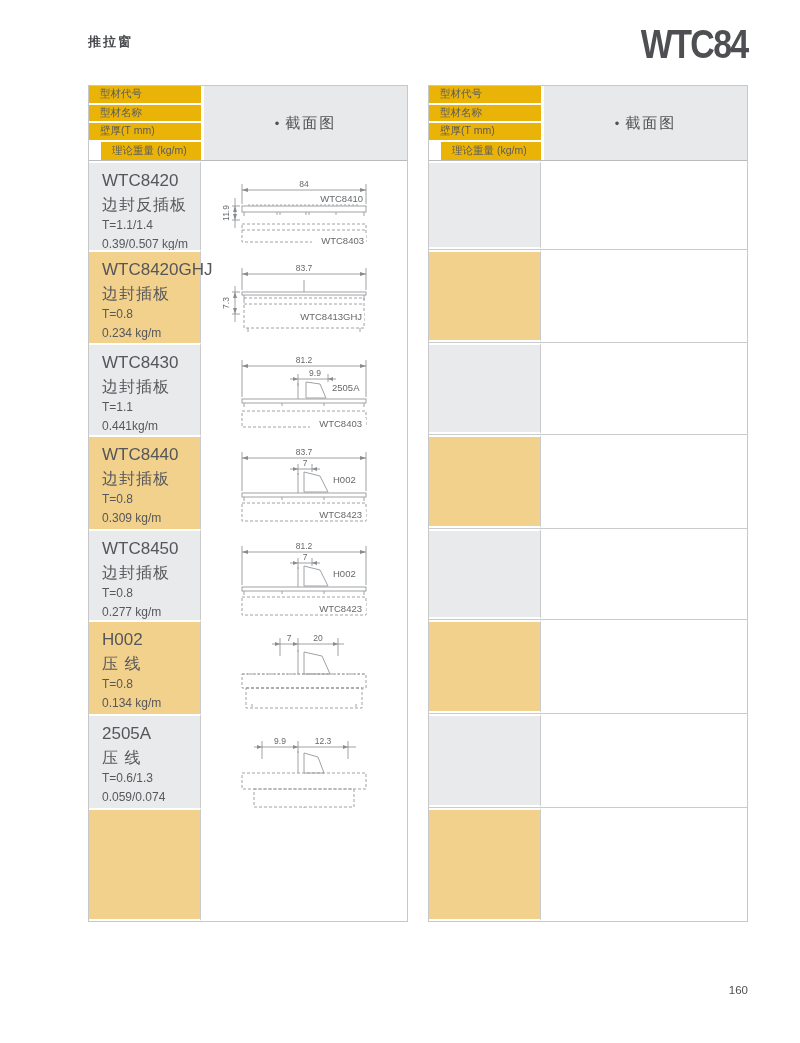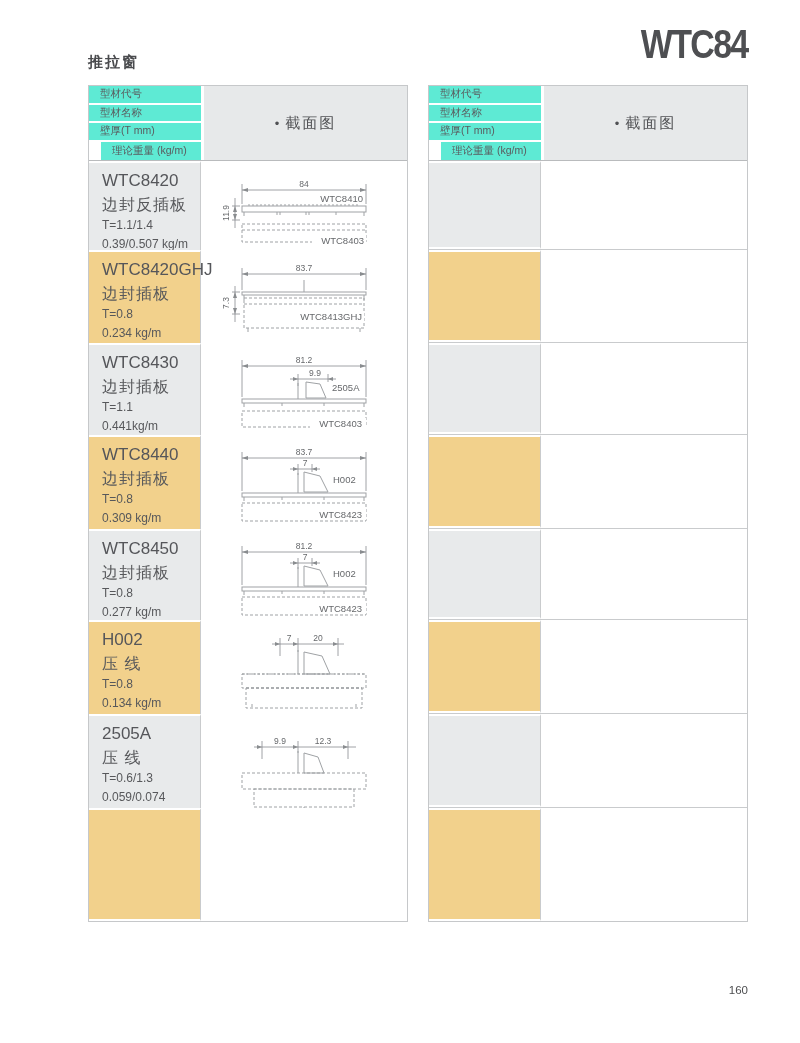--- a/index.html
+++ b/index.html
@@ -1,29 +1,29 @@
 <!DOCTYPE html>
 <html><head>
 <meta charset="utf-8">
 <style>
   html,body{margin:0;padding:0;background:#ffffff;}
   .page{position:relative;width:800px;height:1043px;background:#ffffff;overflow:hidden;
         font-family:"Liberation Sans","DejaVu Sans",sans-serif;color:#55565a;}
 
-  .category-title{position:absolute;left:88px;top:33px;font-size:15px;font-weight:bold;
-        color:#4a4b4e;letter-spacing:2px;margin-top:20px;}
+  .category-title{position:absolute;left:88px;top:33px;font-size:13px;font-weight:bold;
+        color:#4a4b4e;letter-spacing:2px;}
   .series-title{position:absolute;right:52px;top:22px;font-size:40px;font-weight:bold;
         color:#4e4f52;letter-spacing:-2px;transform:scaleX(0.85);transform-origin:100% 50%;}
 
   .ptable{position:absolute;top:85px;width:320px;border:1px solid #c6c8ca;box-sizing:border-box;background:#fff;}
   .ptable.left{left:88px;} .ptable.right{left:428px;}
 
   .thead{display:grid;grid-template-columns:112px 1fr;grid-template-rows:repeat(4,1fr);
          height:75px;border-bottom:1px solid #b9bbbd;box-sizing:border-box;}
-  .hcell{grid-column:1;background:#5eead4;font-size:10.5px;color:#5a5b5e;display:flex;
+  .hcell{grid-column:1;background:#eab308;font-size:10.5px;color:#5a5b5e;display:flex;
          align-items:center;padding-left:11px;border-bottom:2px solid #fff;
          background-clip:padding-box;box-sizing:border-box;}
   .hcell.last{border-bottom:none;margin-left:12px;}
   .hspan{grid-column:2;grid-row:1/5;background:#e7e9ea;border-left:3px solid #fff;
          display:flex;align-items:center;justify-content:center;font-size:15px;color:#4f5053;
          letter-spacing:2px;box-sizing:border-box;}
   .hspan .bullet{font-size:13px;margin-right:6px;letter-spacing:0;}
 
   .trow{display:grid;grid-template-columns:112px 1fr;border-top:1px solid #c9cbcd;box-sizing:border-box;}
   .trow.first{border-top:none;}

